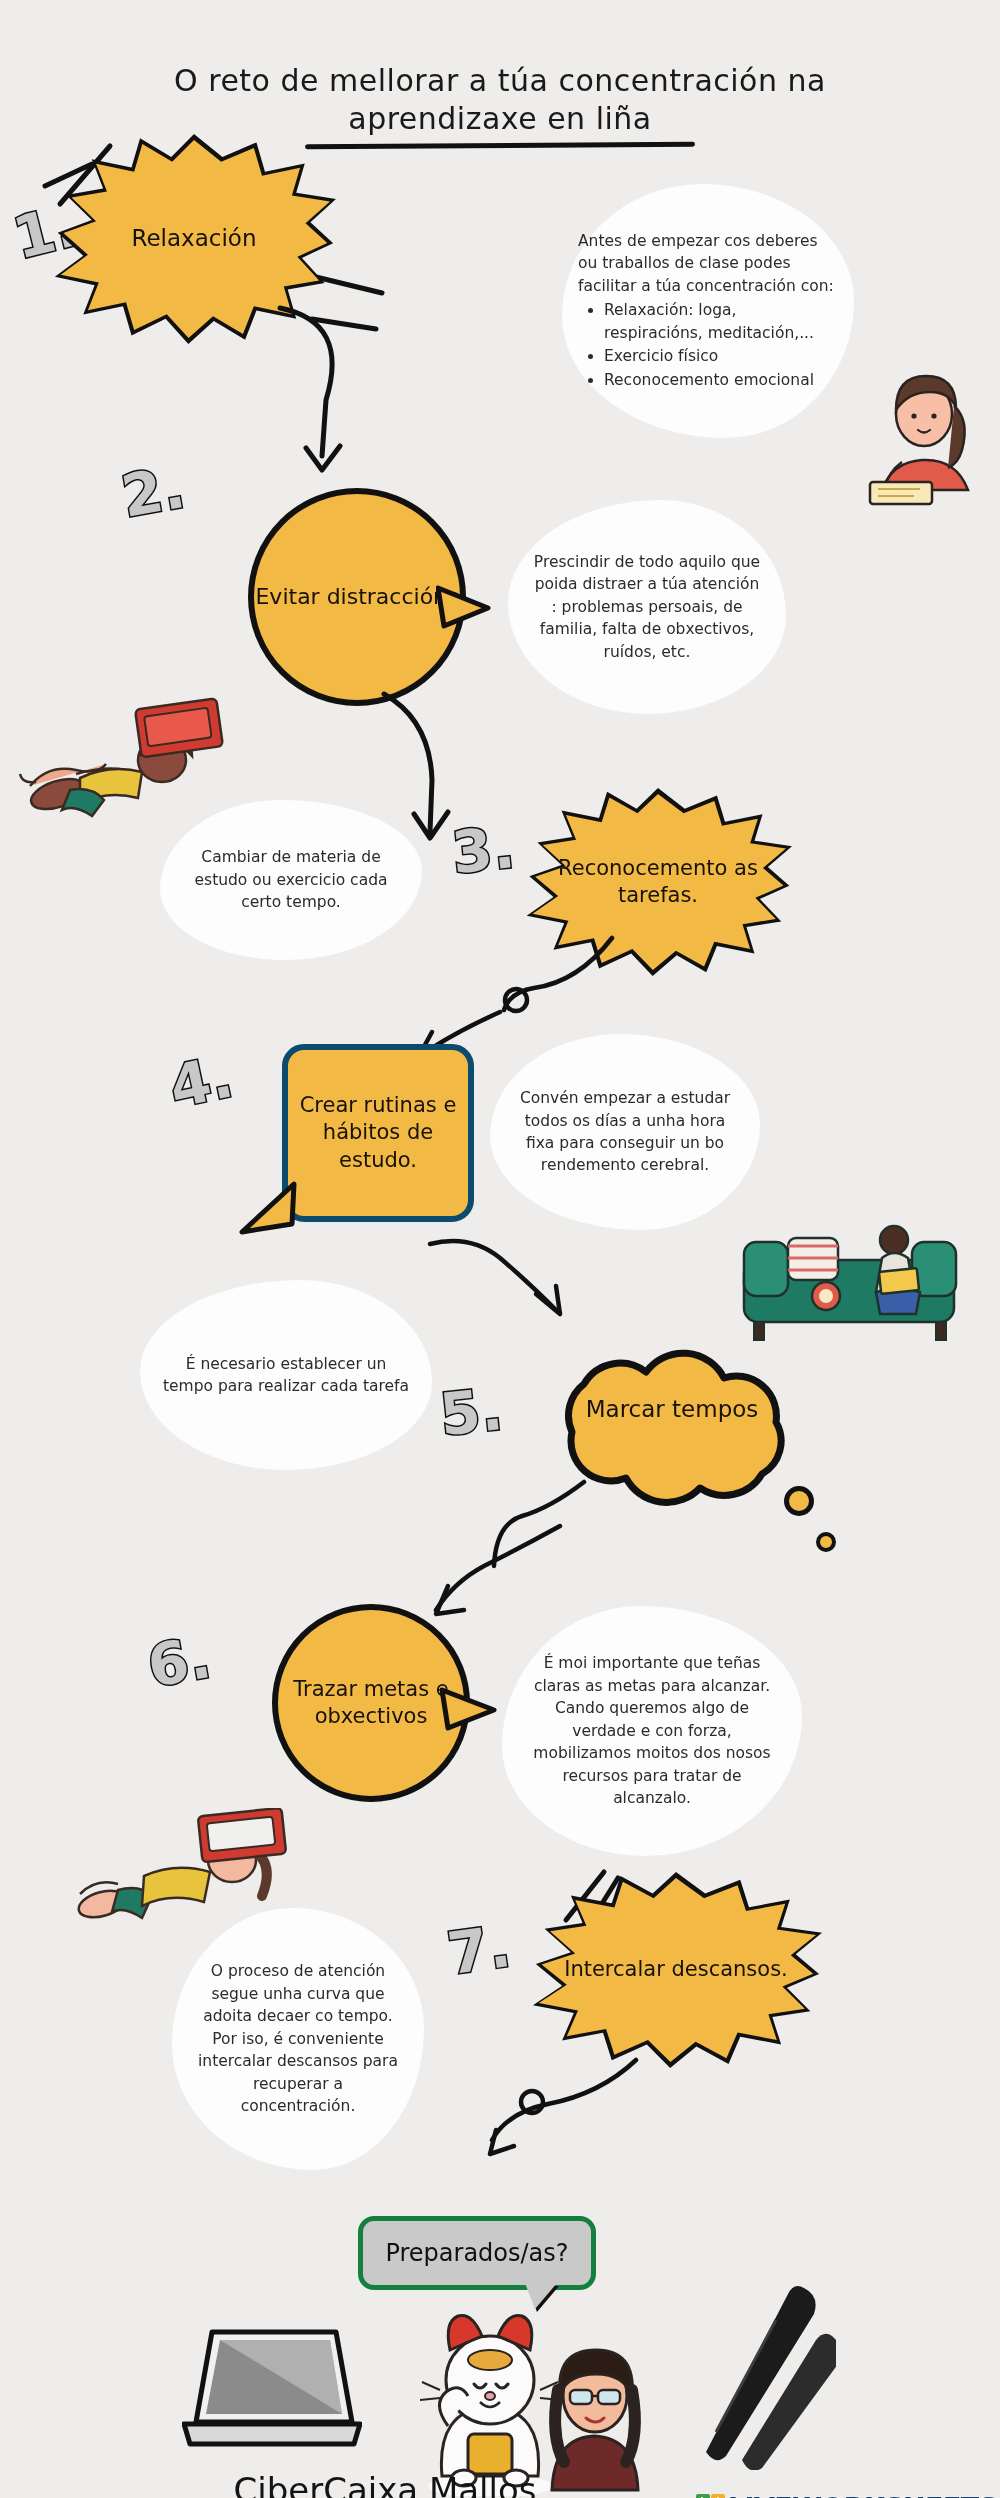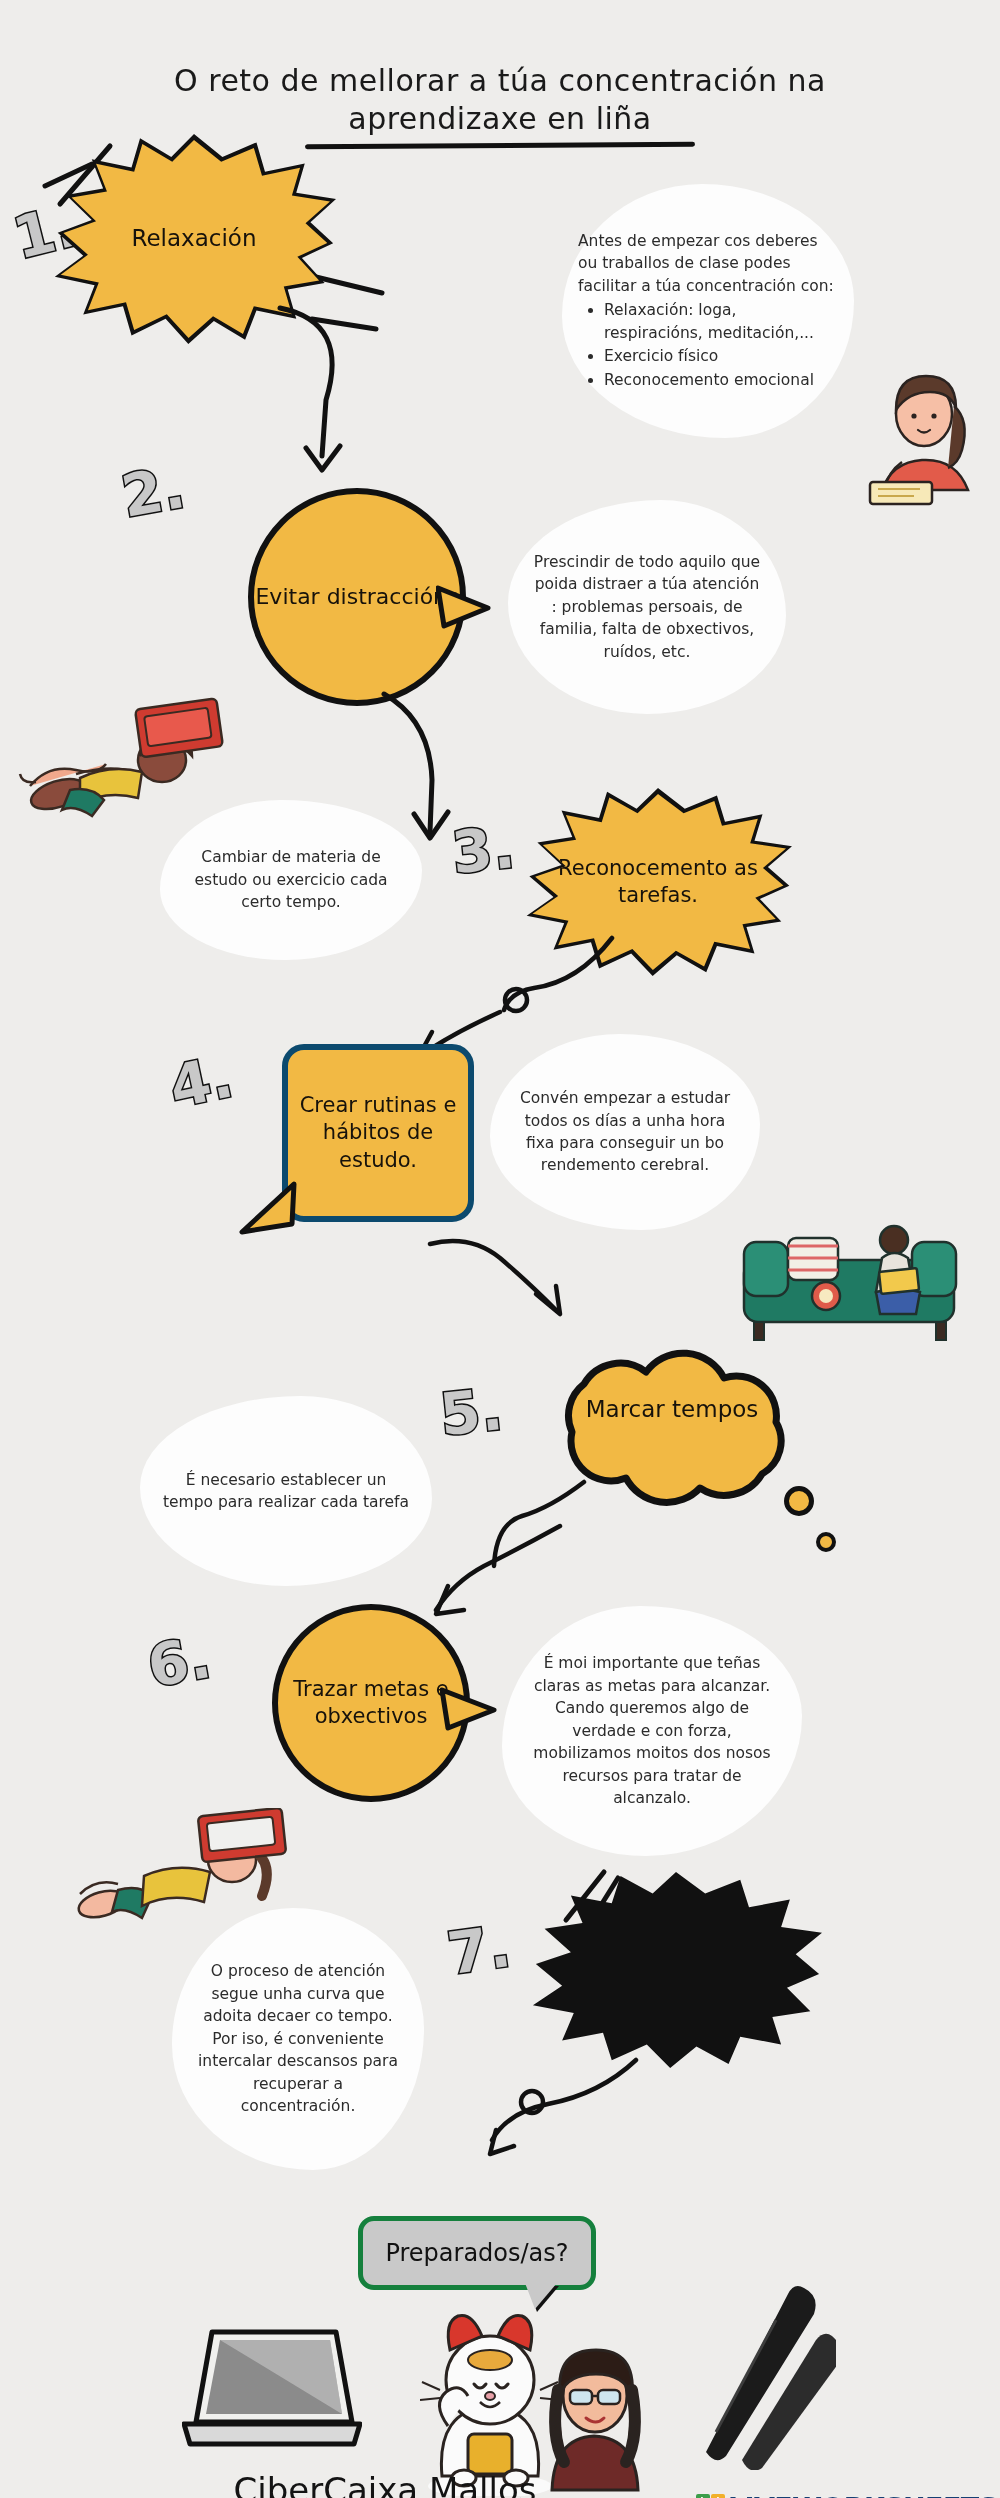--- a/index.html
+++ b/index.html
@@ -301,21 +301,21 @@
     <rect x="150" y="62" width="38" height="22" rx="2" fill="#f2c94c" stroke="#20312c" stroke-width="2.5" transform="rotate(-6 169 73)"></rect>
     <circle cx="96" cy="88" r="14" fill="#e05b4a" stroke="#20312c" stroke-width="2.5"></circle>
     <circle cx="96" cy="88" r="7" fill="#f7e9c0"></circle>
   </svg>
 
   <svg class="arrow" style="left:420px; top:1180px;" width="200" height="140" viewBox="0 0 200 140">
     <path d="M10 16 q40 -10 70 14 q26 22 56 52" stroke="#111" stroke-width="4.5" fill="none" stroke-linecap="round"></path>
     <path d="M116 66 l24 20 l-4 -28" stroke="#111" stroke-width="4.5" fill="none" stroke-linecap="round" stroke-linejoin="round"></path>
   </svg>
 
-  <div class="blob b2" style="left:140px; top:1348px; width:292px; height:190px;">
+  <div class="blob b2" style="left:140px; top:1232px; width:292px; height:190px;">
     <span>É necesario establecer un tempo para realizar cada tarefa</span>
   </div>
 
   <div class="num" style="left:440px; top:1330px; transform:rotate(-6deg);">5.</div>
 
   <svg class="illus" style="left:512px; top:1288px;" width="320" height="192" viewBox="0 0 320 192">
     <g fill="#f2b944" stroke="#111" stroke-width="7" stroke-linejoin="round">
       <path d="M60 96
                a40 40 0 0 1 12 -48
                a42 42 0 0 1 62 -12
@@ -370,20 +370,23 @@
   </div>
 
   <div class="num" style="left:448px; top:1868px; transform:rotate(-8deg);">7.</div>
 
   <svg class="arrow" style="left:556px; top:1816px;" width="90" height="70" viewBox="0 0 90 70">
     <line x1="10" y1="56" x2="48" y2="8" stroke="#111" stroke-width="5" stroke-linecap="round"></line>
     <line x1="32" y1="62" x2="62" y2="14" stroke="#111" stroke-width="5" stroke-linecap="round"></line>
   </svg>
 
   <div class="starburst-outline" style="left:530px; top:1824px; width:292px; height:196px;"></div>
+  <div class="yellow starburst" style="left:536px; top:1830px; width:280px; height:184px; font-size:21px;">
+    <span>Intercalar descansos.</span>
+  </div>
 
   <svg class="arrow" style="left:420px; top:2000px;" width="230" height="110" viewBox="0 0 230 110">
     <path d="M216 12 q-36 34 -88 44 q-40 8 -56 36" stroke="#111" stroke-width="4.5" fill="none" stroke-linecap="round"></path>
     <circle cx="112" cy="54" r="11" stroke="#111" stroke-width="4.5" fill="none"></circle>
     <path d="M76 82 l-6 24 l24 -8" stroke="#111" stroke-width="4.5" fill="none" stroke-linecap="round" stroke-linejoin="round"></path>
   </svg>
 
   <div class="speech-grey" style="left:358px; top:2168px; width:238px; height:74px;">
     <span>Preparados/as?</span>
   </div>

